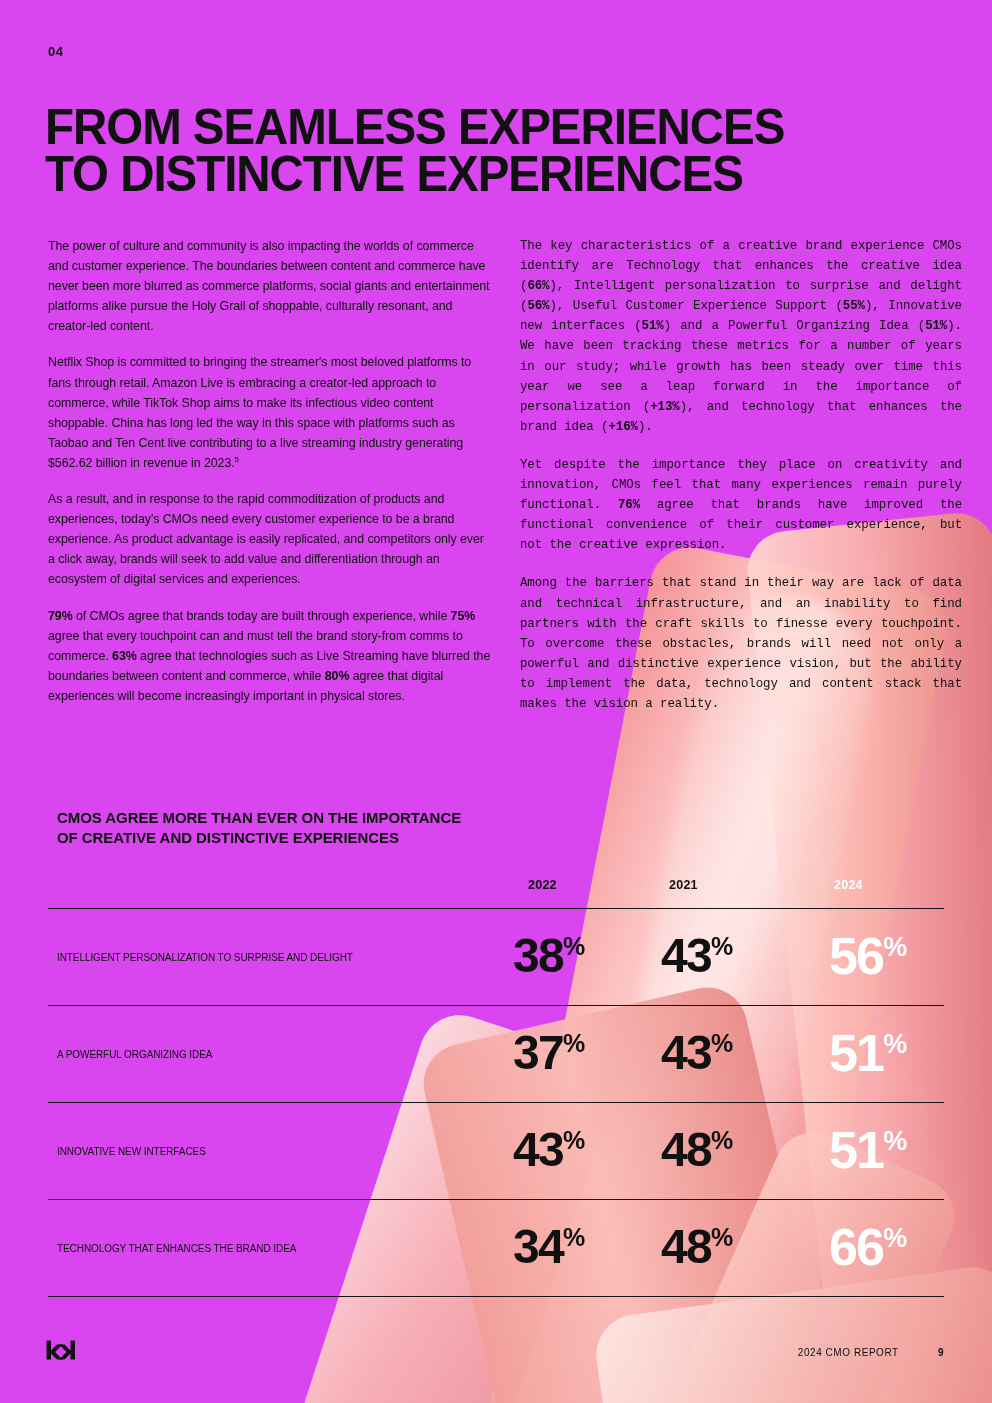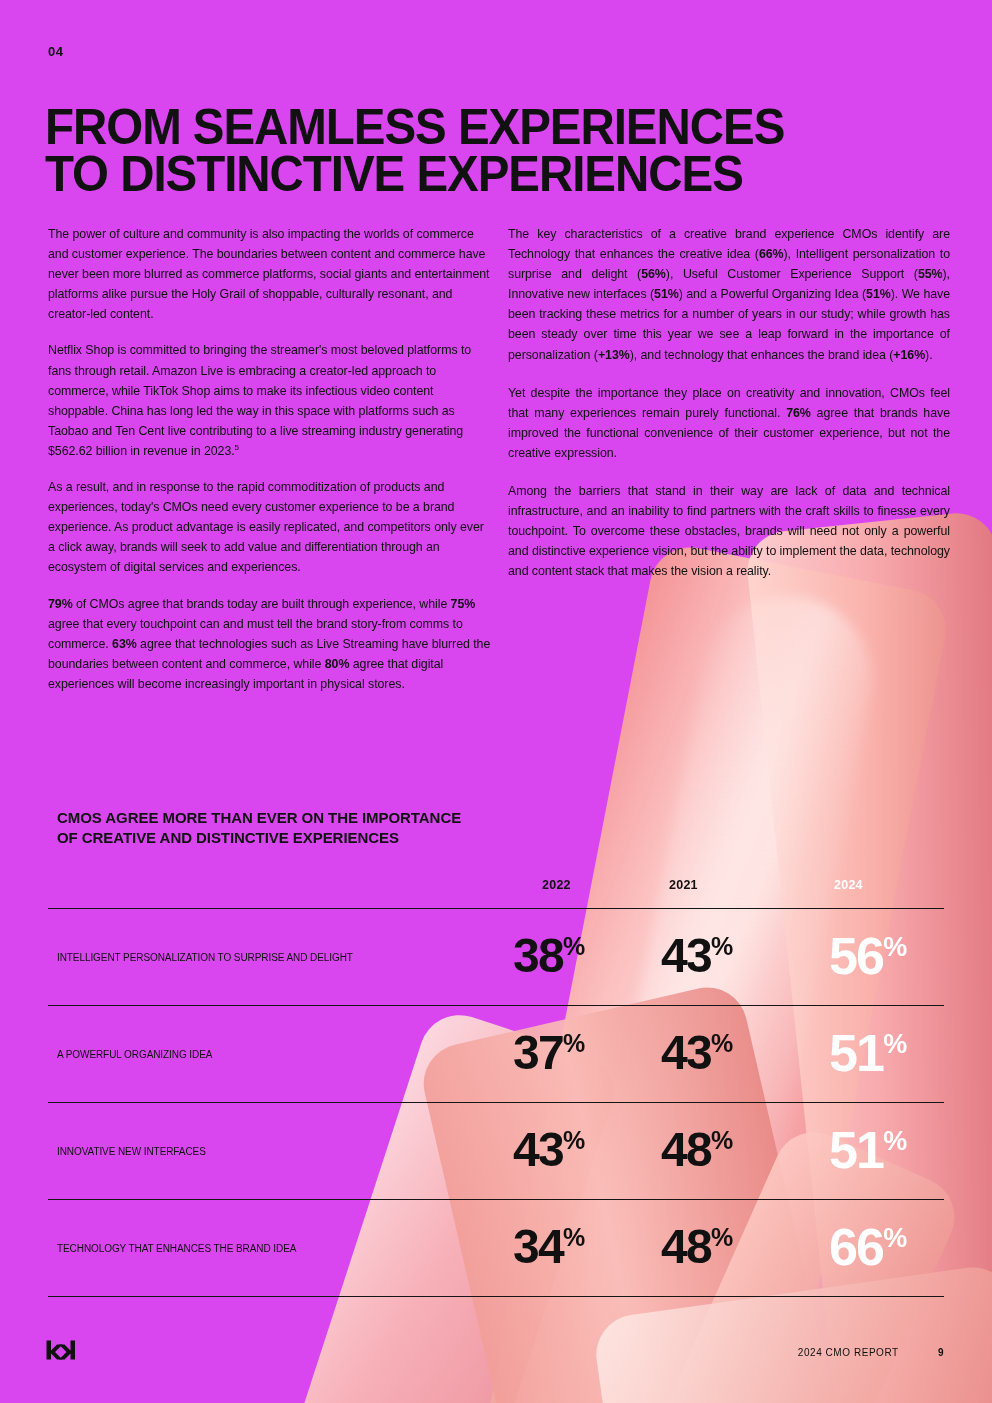--- a/index.html
+++ b/index.html
@@ -136,22 +136,22 @@
 
   
   .col {
     position: absolute;
     top: 220px;
     font-size: 12.4px;
     line-height: 1.62;
     letter-spacing: -0.005em;
   }
   .col-left  { left: 48px;  width: 445px; }
-  .col-right { left: 508px; width: 442px; text-align: justify; }
-  .col p { margin: 4px 0 16px 0; }
+  .col-right { left: 520px; width: 442px; text-align: justify; font-family: Liberation Mono, monospace; }
+  .col p { margin: 16px 0 16px 0; }
   .col-right p { margin-bottom: 18px; }
   .col b { font-weight: 700; }
   sup { font-size: 8px; vertical-align: super; line-height: 0; }
 
   
   .table-title {
     position: absolute;
     left: 57px;
     top: 808px;
     width: 470px;
@@ -172,21 +172,21 @@
     position: relative;
     height: 36px;
   }
   .th {
     position: absolute;
     top: 6px;
     font-size: 12.5px;
     font-weight: 700;
     letter-spacing: 0.02em;
   }
-  .c2022 { left: 494px; text-align: center; }
+  .c2022 { left: 480px; text-align: center; }
   .c2023 { left: 621px; }
   .c2024 { left: 786px; color: #ffffff; }
 
   .rule {
     height: 1px;
     background: #151515;
     width: 100%;
   }
   .d-row {
     position: relative;

